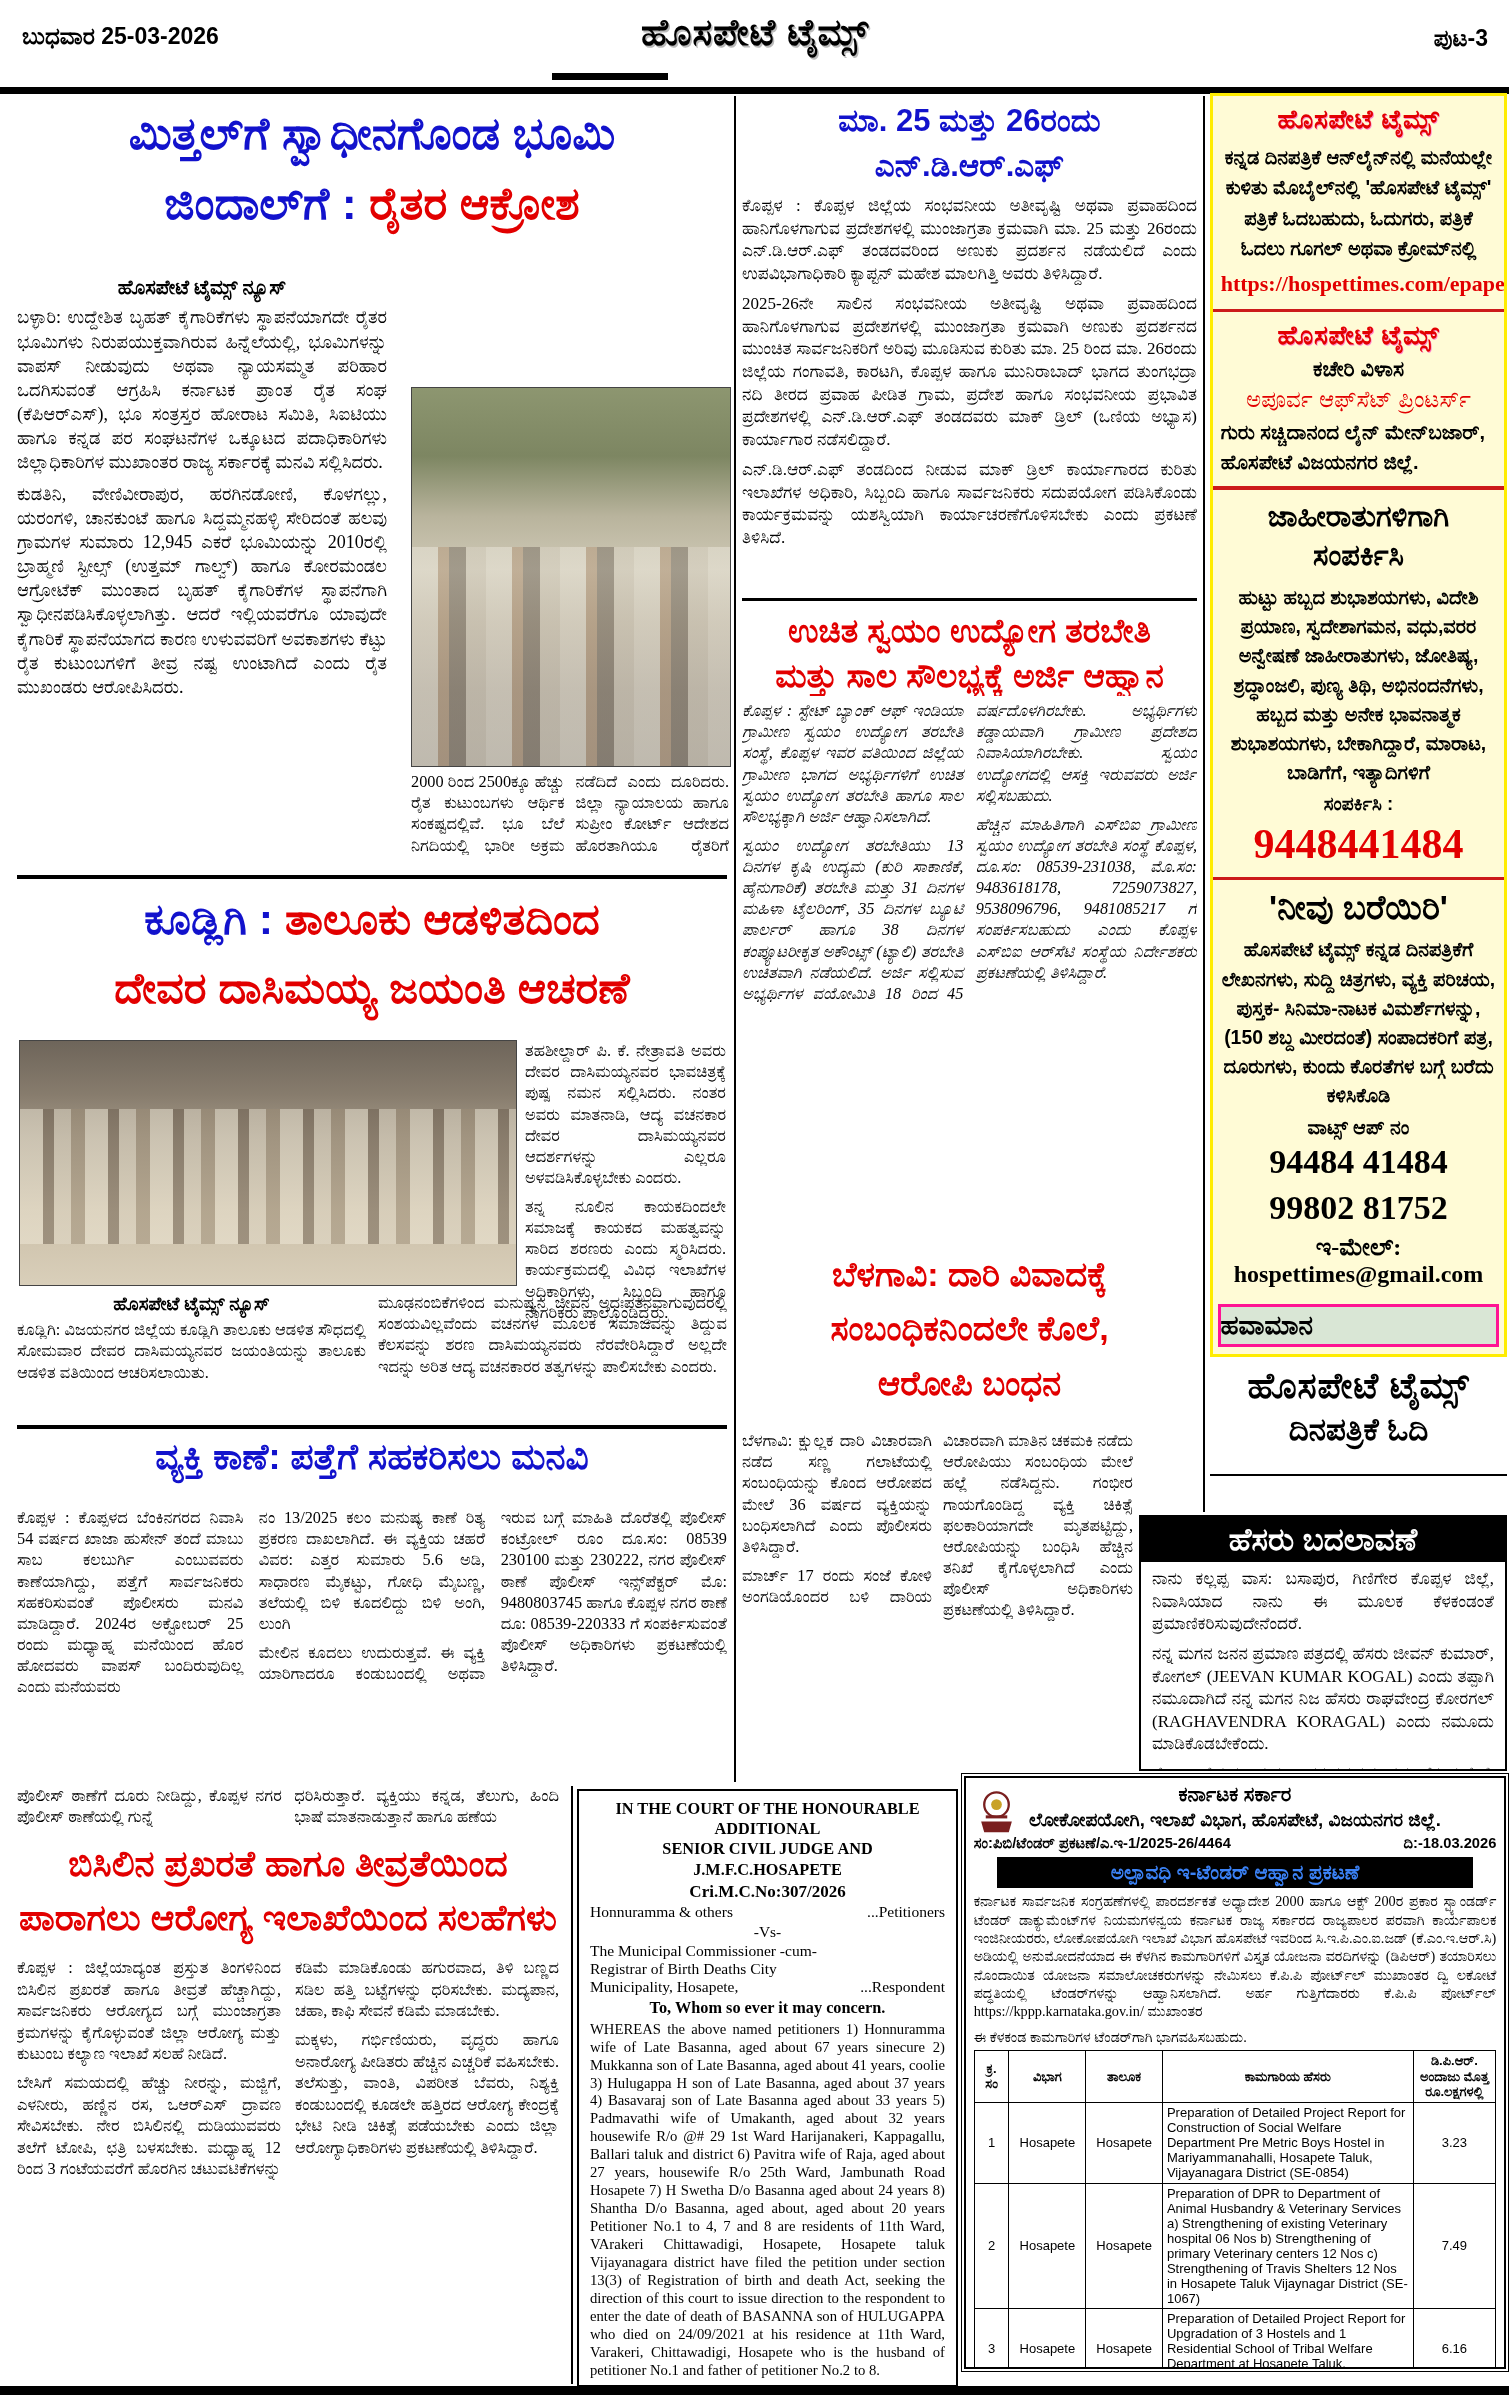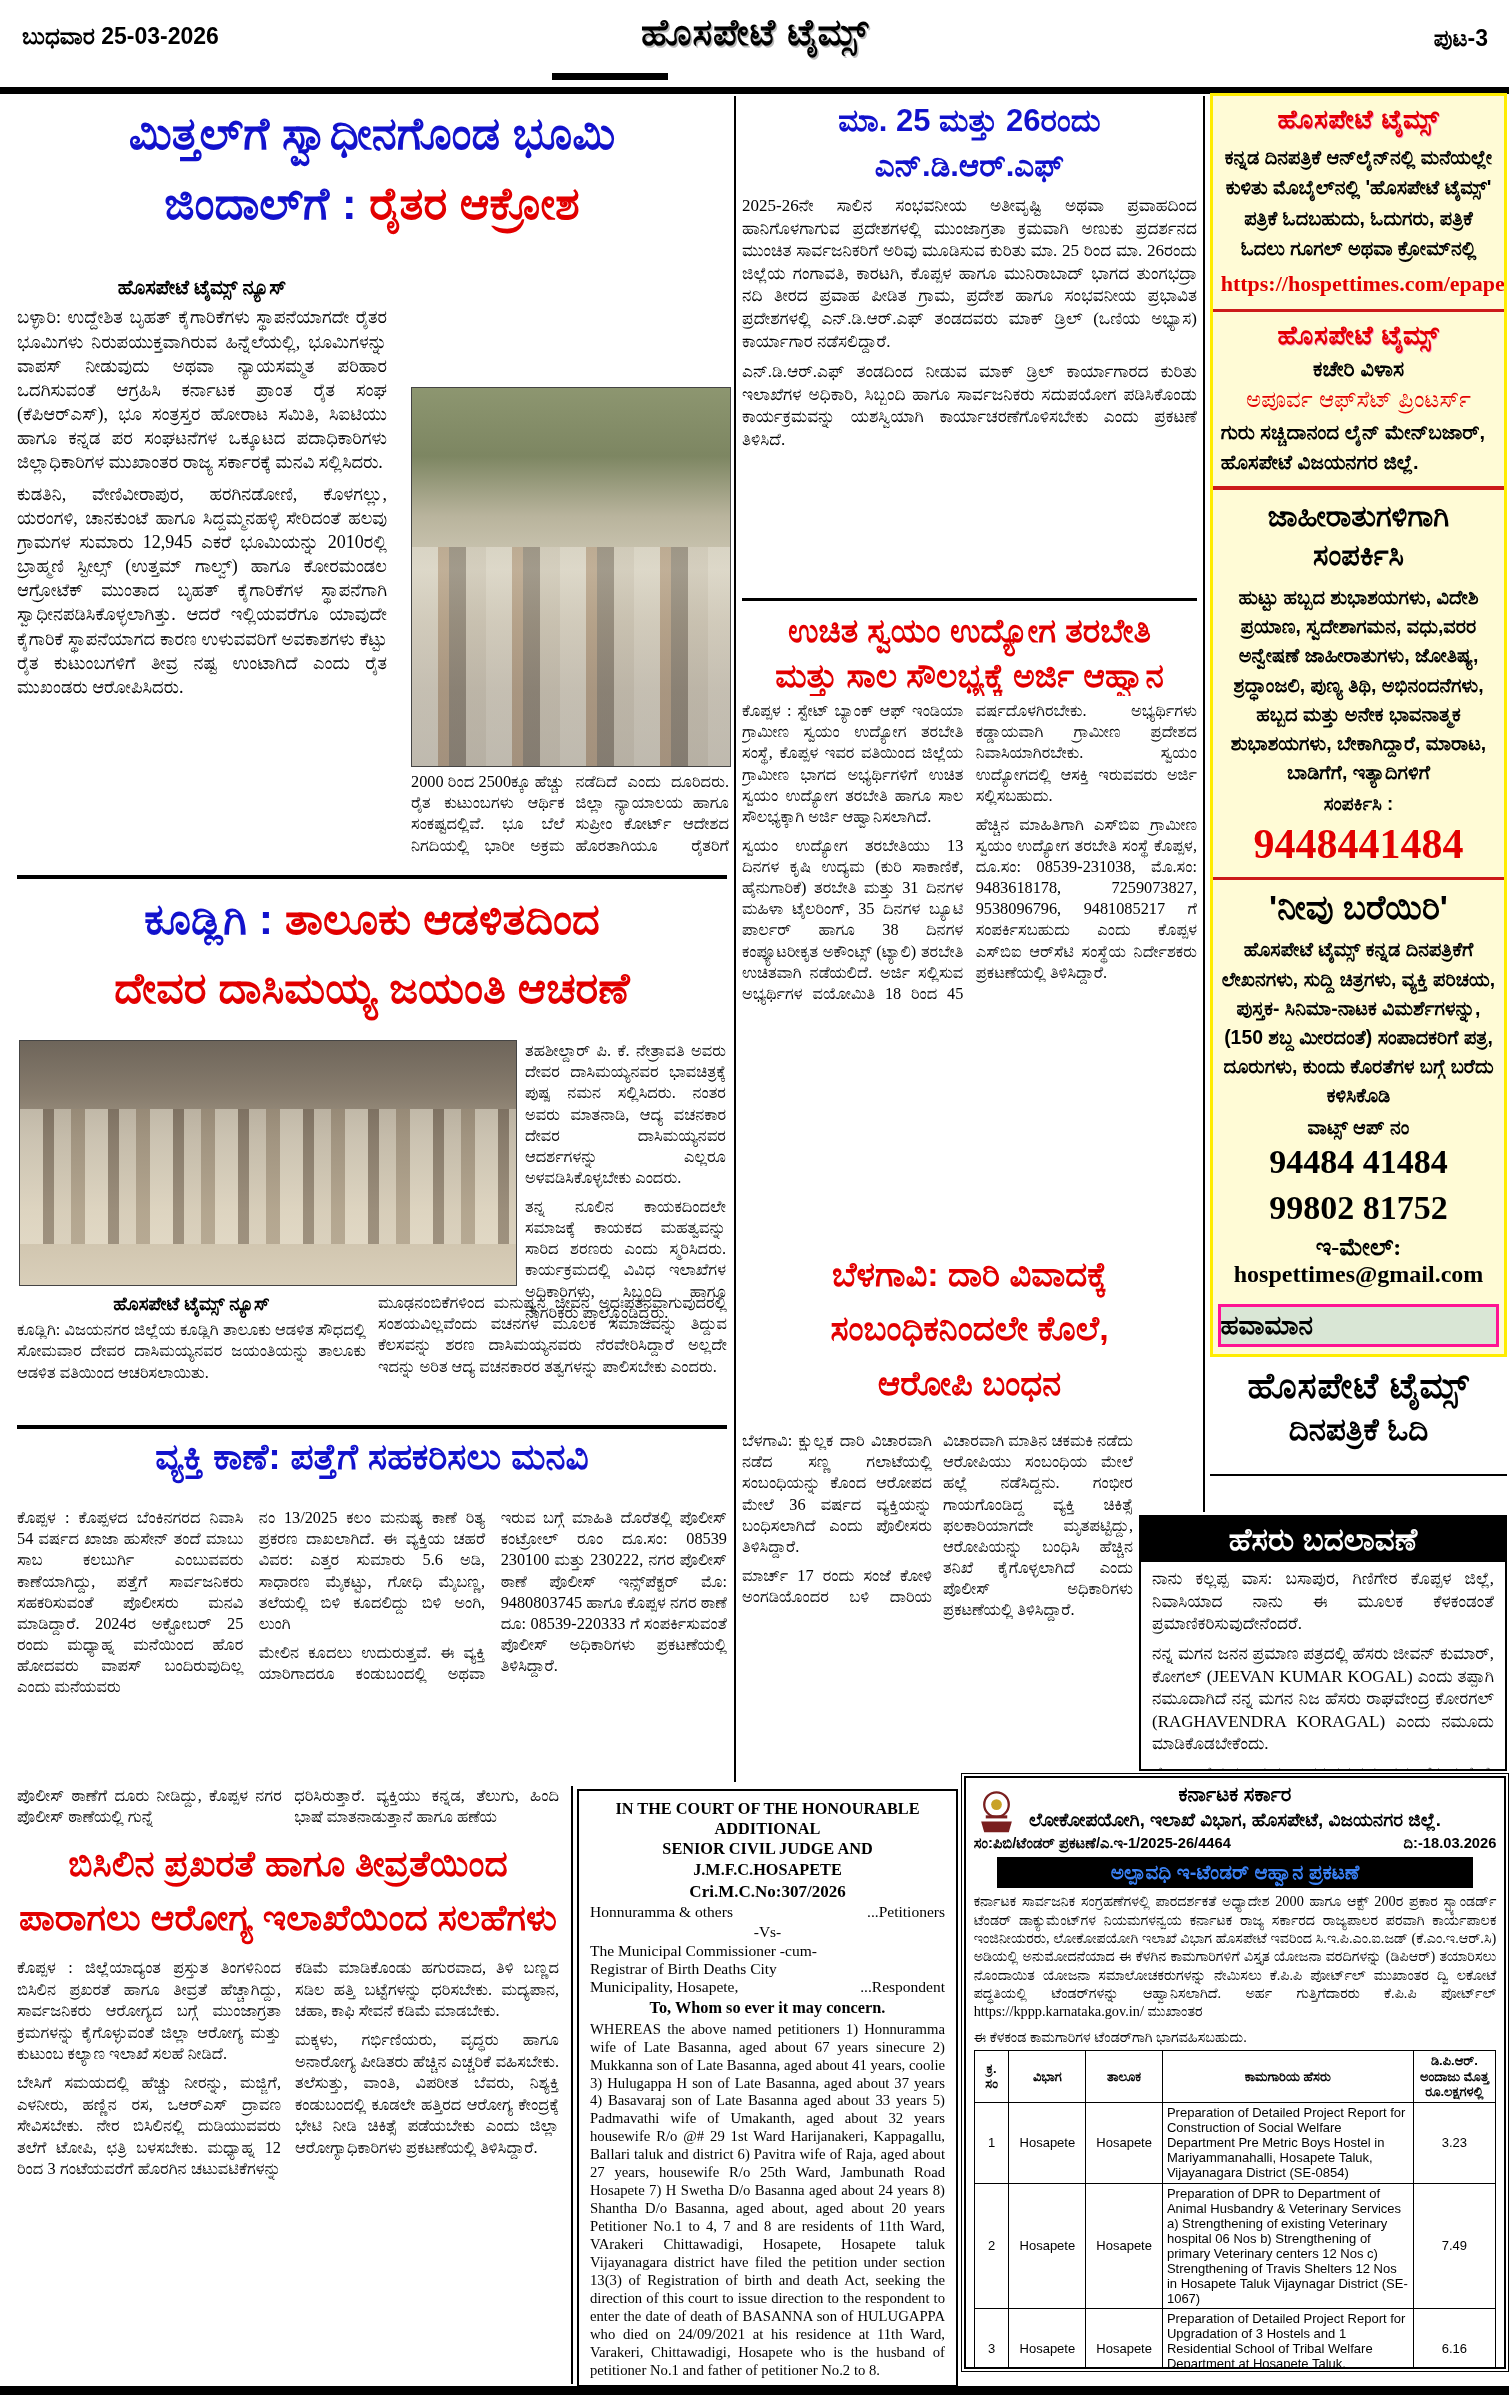--- a/index.html
+++ b/index.html
@@ -49,21 +49,21 @@
   #a3-body{left:17px;top:1507px;width:710px;height:273px;font-size:16.3px;line-height:1.3;column-count:3;column-gap:15.5px;}
   #a3-cont{left:17px;top:1785px;width:542px;height:48px;font-size:16.3px;line-height:1.3;column-count:2;column-gap:12.4px;}
   
   #a4-hl{left:17px;top:1837px;width:542px;height:110px;font-size:36px;font-weight:bold;line-height:1.5;text-align:center;}
   #a4-body{left:17px;top:1957px;width:542px;height:425px;font-size:16.3px;line-height:1.32;column-count:2;column-gap:14px;}
   
   #m1-hl{left:742px;top:99px;width:455px;height:91px;font-size:31px;font-weight:bold;line-height:1.45;text-align:center;}
   #m1-body{left:742px;top:195px;width:455px;height:399px;font-size:17px;line-height:1.33;}
   #rule-m1{left:742px;top:598px;width:455px;height:3.1px;}
   #m2-hl{left:742px;top:609px;width:455px;height:87px;font-size:33px;font-weight:bold;line-height:1.35;text-align:center;}
-  #m2-body{left:742px;top:700px;width:455px;height:538px;font-size:16.3px;line-height:1.3;column-count:2;column-gap:12.4px;}
+  #m2-body{left:742px;top:700px;width:455px;height:538px;font-size:16.3px;line-height:1.3;column-count:2;column-gap:12.4px;font-style:italic;}
   #m3-hl{left:742px;top:1247px;width:455px;height:177px;font-size:34px;font-weight:bold;line-height:1.6;text-align:center;}
   #m3-body{left:742px;top:1430px;width:391px;height:349px;font-size:16.3px;line-height:1.3;column-count:2;column-gap:11px;}
   
   #court{left:577px;top:1789px;width:381px;height:598px;border:2.3px solid #000;padding:7.7px 11px;box-sizing:border-box;font-family:"Liberation Serif",serif;}
   #court .t{font-weight:bold;font-size:16.3px;text-align:center;line-height:1.25;}
   #court .case{font-weight:bold;font-size:17px;text-align:center;margin:1.5px 0;}
   #court .row{display:flex;justify-content:space-between;font-size:15.5px;}
   #court .vs{text-align:center;font-size:15.5px;margin:1.5px 0;}
   #court .sal{font-weight:bold;font-size:16.3px;text-align:center;margin:2.3px 0;}
   #court .bp{font-size:14.7px;line-height:1.22;text-align:justify;margin:0 0 4.6px 0;}
@@ -183,20 +183,21 @@
     <p>ಕೊಪ್ಪಳ : ಜಿಲ್ಲೆಯಾದ್ಯಂತ ಪ್ರಸ್ತುತ ತಿಂಗಳಿನಿಂದ ಬಿಸಿಲಿನ ಪ್ರಖರತೆ ಹಾಗೂ ತೀವ್ರತೆ ಹೆಚ್ಚಾಗಿದ್ದು, ಸಾರ್ವಜನಿಕರು ಆರೋಗ್ಯದ ಬಗ್ಗೆ ಮುಂಜಾಗ್ರತಾ ಕ್ರಮಗಳನ್ನು ಕೈಗೊಳ್ಳುವಂತೆ ಜಿಲ್ಲಾ ಆರೋಗ್ಯ ಮತ್ತು ಕುಟುಂಬ ಕಲ್ಯಾಣ ಇಲಾಖೆ ಸಲಹೆ ನೀಡಿದೆ.</p>
     <p>ಬೇಸಿಗೆ ಸಮಯದಲ್ಲಿ ಹೆಚ್ಚು ನೀರನ್ನು, ಮಜ್ಜಿಗೆ, ಎಳನೀರು, ಹಣ್ಣಿನ ರಸ, ಒಆರ್‌ಎಸ್ ದ್ರಾವಣ ಸೇವಿಸಬೇಕು. ನೇರ ಬಿಸಿಲಿನಲ್ಲಿ ದುಡಿಯುವವರು ತಲೆಗೆ ಟೋಪಿ, ಛತ್ರಿ ಬಳಸಬೇಕು. ಮಧ್ಯಾಹ್ನ 12 ರಿಂದ 3 ಗಂಟೆಯವರೆಗೆ ಹೊರಗಿನ ಚಟುವಟಿಕೆಗಳನ್ನು ಕಡಿಮೆ ಮಾಡಿಕೊಂಡು ಹಗುರವಾದ, ತಿಳಿ ಬಣ್ಣದ ಸಡಿಲ ಹತ್ತಿ ಬಟ್ಟೆಗಳನ್ನು ಧರಿಸಬೇಕು. ಮದ್ಯಪಾನ, ಚಹಾ, ಕಾಫಿ ಸೇವನೆ ಕಡಿಮೆ ಮಾಡಬೇಕು.</p>
     <p>ಮಕ್ಕಳು, ಗರ್ಭಿಣಿಯರು, ವೃದ್ಧರು ಹಾಗೂ ಅನಾರೋಗ್ಯ ಪೀಡಿತರು ಹೆಚ್ಚಿನ ಎಚ್ಚರಿಕೆ ವಹಿಸಬೇಕು. ತಲೆಸುತ್ತು, ವಾಂತಿ, ವಿಪರೀತ ಬೆವರು, ನಿಶ್ಯಕ್ತಿ ಕಂಡುಬಂದಲ್ಲಿ ಕೂಡಲೇ ಹತ್ತಿರದ ಆರೋಗ್ಯ ಕೇಂದ್ರಕ್ಕೆ ಭೇಟಿ ನೀಡಿ ಚಿಕಿತ್ಸೆ ಪಡೆಯಬೇಕು ಎಂದು ಜಿಲ್ಲಾ ಆರೋಗ್ಯಾಧಿಕಾರಿಗಳು ಪ್ರಕಟಣೆಯಲ್ಲಿ ತಿಳಿಸಿದ್ದಾರೆ.</p>
   </div>
 
   <div class="abs clip blue" id="m1-hl">
     <div>ಮಾ. 25 ಮತ್ತು 26ರಂದು ಎನ್.ಡಿ.ಆರ್.ಎಫ್</div>
     <div>ತಂಡದಿಂದ ಅಣುಕು ಪ್ರದರ್ಶನ</div>
   </div>
   <div class="abs clip serif jt" id="m1-body">
+    <p>ಕೊಪ್ಪಳ : ಕೊಪ್ಪಳ ಜಿಲ್ಲೆಯ ಸಂಭವನೀಯ ಅತೀವೃಷ್ಟಿ ಅಥವಾ ಪ್ರವಾಹದಿಂದ ಹಾನಿಗೊಳಗಾಗುವ ಪ್ರದೇಶಗಳಲ್ಲಿ ಮುಂಜಾಗ್ರತಾ ಕ್ರಮವಾಗಿ ಮಾ. 25 ಮತ್ತು 26ರಂದು ಎನ್.ಡಿ.ಆರ್.ಎಫ್ ತಂಡದವರಿಂದ ಅಣುಕು ಪ್ರದರ್ಶನ ನಡೆಯಲಿದೆ ಎಂದು ಉಪವಿಭಾಗಾಧಿಕಾರಿ ಕ್ಯಾಪ್ಟನ್ ಮಹೇಶ ಮಾಲಗಿತ್ತಿ ಅವರು ತಿಳಿಸಿದ್ದಾರೆ.</p>
     <p>2025-26ನೇ ಸಾಲಿನ ಸಂಭವನೀಯ ಅತೀವೃಷ್ಟಿ ಅಥವಾ ಪ್ರವಾಹದಿಂದ ಹಾನಿಗೊಳಗಾಗುವ ಪ್ರದೇಶಗಳಲ್ಲಿ ಮುಂಜಾಗ್ರತಾ ಕ್ರಮವಾಗಿ ಅಣುಕು ಪ್ರದರ್ಶನದ ಮುಂಚಿತ ಸಾರ್ವಜನಿಕರಿಗೆ ಅರಿವು ಮೂಡಿಸುವ ಕುರಿತು ಮಾ. 25 ರಿಂದ ಮಾ. 26ರಂದು ಜಿಲ್ಲೆಯ ಗಂಗಾವತಿ, ಕಾರಟಗಿ, ಕೊಪ್ಪಳ ಹಾಗೂ ಮುನಿರಾಬಾದ್ ಭಾಗದ ತುಂಗಭದ್ರಾ ನದಿ ತೀರದ ಪ್ರವಾಹ ಪೀಡಿತ ಗ್ರಾಮ, ಪ್ರದೇಶ ಹಾಗೂ ಸಂಭವನೀಯ ಪ್ರಭಾವಿತ ಪ್ರದೇಶಗಳಲ್ಲಿ ಎನ್.ಡಿ.ಆರ್.ಎಫ್ ತಂಡದವರು ಮಾಕ್ ಡ್ರಿಲ್ (ಒಣಿಯ ಅಭ್ಯಾಸ) ಕಾರ್ಯಾಗಾರ ನಡೆಸಲಿದ್ದಾರೆ.</p>
     <p>ಎನ್.ಡಿ.ಆರ್.ಎಫ್ ತಂಡದಿಂದ ನೀಡುವ ಮಾಕ್ ಡ್ರಿಲ್ ಕಾರ್ಯಾಗಾರದ ಕುರಿತು ಇಲಾಖೆಗಳ ಅಧಿಕಾರಿ, ಸಿಬ್ಬಂದಿ ಹಾಗೂ ಸಾರ್ವಜನಿಕರು ಸದುಪಯೋಗ ಪಡಿಸಿಕೊಂಡು ಕಾರ್ಯಕ್ರಮವನ್ನು ಯಶಸ್ವಿಯಾಗಿ ಕಾರ್ಯಾಚರಣೆಗೊಳಿಸಬೇಕು ಎಂದು ಪ್ರಕಟಣೆ ತಿಳಿಸಿದೆ.</p>
   </div>
   <div class="abs rule" id="rule-m1"></div>
 
   <div class="abs clip red" id="m2-hl">
     <div>ಉಚಿತ ಸ್ವಯಂ ಉದ್ಯೋಗ ತರಬೇತಿ</div>
     <div>ಮತ್ತು ಸಾಲ ಸೌಲಭ್ಯಕ್ಕೆ ಅರ್ಜಿ ಆಹ್ವಾನ</div>
   </div>
   <div class="abs clip serif jt" id="m2-body">

